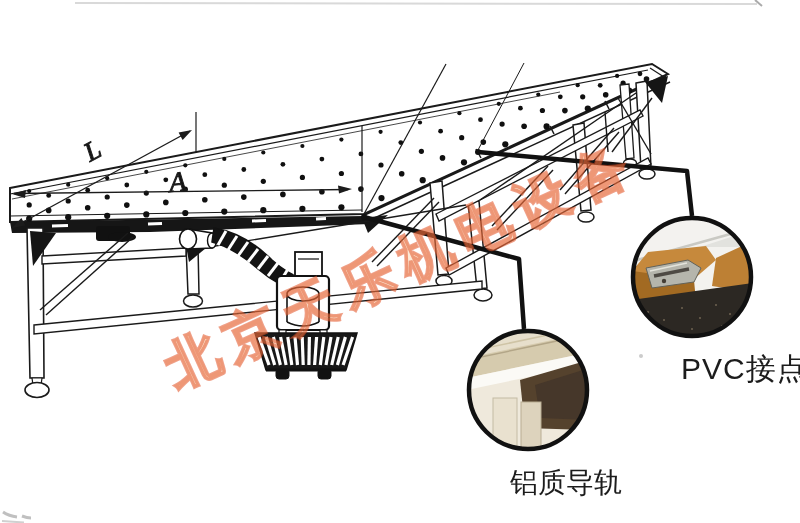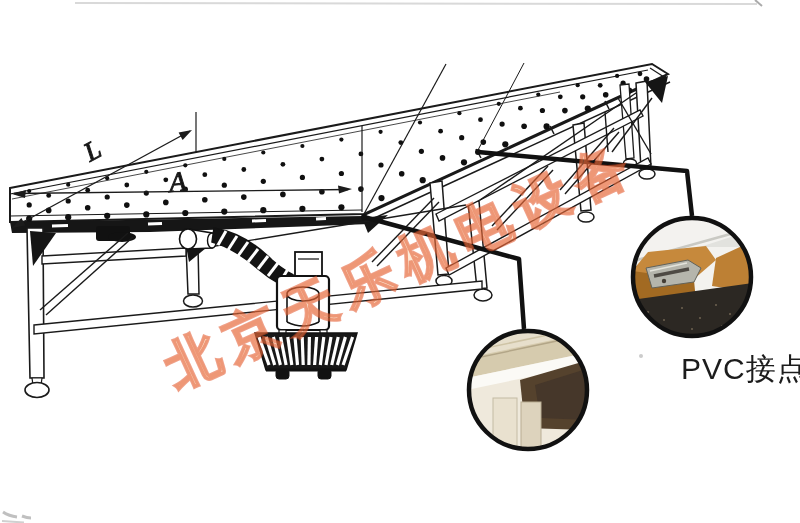--- a/index.html
+++ b/index.html
@@ -341,16 +341,17 @@
   </g>
 
   <g stroke="#c0c0c0" fill="none">
     <path d="M3,512 q6,4 14,5" stroke-width="3"></path>
     <path d="M22,516 q5,2 9,2" stroke-width="3"></path>
     <path d="M2,521 l22,1.5" stroke-width="2" stroke="#d0d0d0"></path>
   </g>
 </svg>
 
 <div class="callout-label" id="pvc-label">PVC接点</div>
+<div class="callout-label" id="rail-label">铝质导轨</div>
 
 <div class="watermark">北京天乐机电设备</div>
 
 </div>
 
 </body></html>

